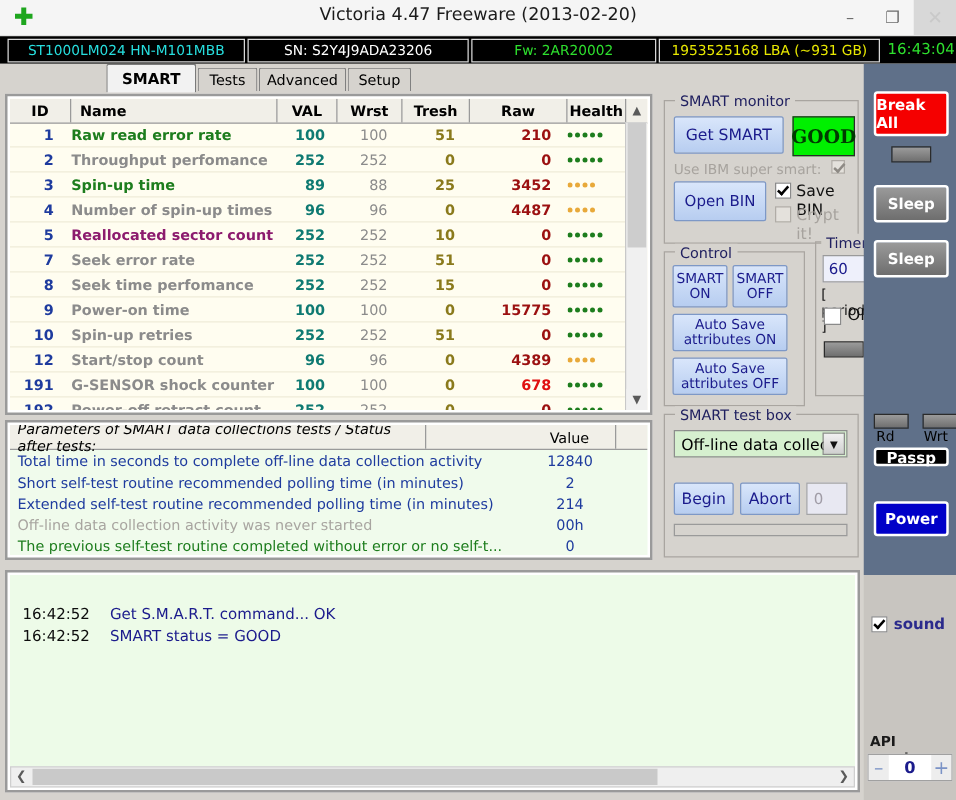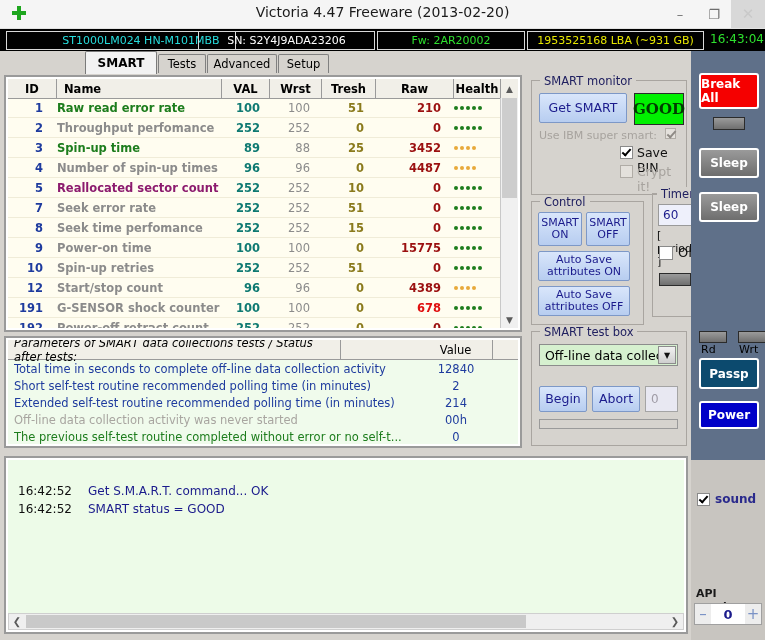--- a/index.html
+++ b/index.html
@@ -20,21 +20,21 @@
   .tb-close{right:0;background:#d8d8d8;}
   .tb-glyph{position:absolute;left:0;top:0;width:100%;height:100%;
             display:flex;align-items:center;justify-content:center;color:#6e6e6e;font-size:13px;}
   .tb-close .tb-glyph{color:#c9c9c9;font-size:15px;}
 
   
   .devbar{position:absolute;left:0;top:29px;width:765px;height:22px;background:#000;}
   .dbox{position:absolute;top:2px;height:17px;border:1px solid #d8d8d8;
         display:flex;align-items:center;justify-content:center;font-size:11px;
         font-family:"DejaVu Sans","Liberation Sans",sans-serif;white-space:nowrap;}
-  #db-model{left:6px;width:188px;color:#27dede;padding-left:40px;}
+  #db-model{left:6px;width:188px;color:#27dede;}
   #db-sn{left:198px;width:175px;color:#ffffff;}
   #db-fw{left:377px;width:146px;color:#2ee02e;}
   #db-lba{left:527px;width:175px;color:#e8e800;}
   #db-clock{position:absolute;left:710px;top:3px;color:#2ee02e;font-size:12px;}
 
   
   .tabrow{position:absolute;left:0;top:51px;width:765px;height:22px;background:#d6d3ce;}
   .tab{position:absolute;top:3px;height:19px;background:#d6d3ce;
        border:1px solid #808080;border-bottom:none;border-radius:2px 2px 0 0;
        display:flex;align-items:center;justify-content:center;
@@ -476,20 +476,21 @@
   </div>
 
   <div class="rpanel">
 
     <div class="grp" style="left:3px;top:7px;width:156px;height:115px;">
       <span class="grp-title">SMART monitor</span>
       <div class="btn big" style="left:7px;top:12px;width:88px;height:30px;">Get SMART</div>
       <div class="greenbox" style="left:102px;top:12px;width:48px;height:30px;">GOOD</div>
       <span class="smalllbl dis-lbl" style="left:7px;top:48px;">Use IBM super smart:</span>
       <span class="cbx dis chk" style="position:absolute;left:133px;top:47px;"></span>
+      <div class="btn" style="left:7px;top:64px;width:74px;height:32px;font-size:12px;">Open BIN</div>
       <span class="cbx chk" style="position:absolute;left:88px;top:65px;width:13px;height:13px;"></span>
       <span class="smalllbl" style="left:105px;top:64px;font-size:12.5px;color:#111;">Save BIN</span>
       <span class="cbx dis" style="position:absolute;left:88px;top:84px;width:13px;height:13px;"></span>
       <span class="smalllbl dis-lbl" style="left:105px;top:83px;font-size:12.5px;">Crypt it!</span>
     </div>
 
     <div class="grp" style="left:3px;top:128px;width:113px;height:124px;">
       <span class="grp-title">Control</span>
       <div class="btn" style="left:6px;top:10px;width:44px;height:34px;flex-direction:column;">
         <span>SMART</span>
@@ -539,21 +540,21 @@
     <div class="fbtn" style="left:8px;top:97px;width:60px;height:30px;background:linear-gradient(#9a9a9a,#6e6e6e);color:#fff;">
       <span>Sleep</span>
     </div>
     <div class="fbtn" style="left:8px;top:141px;width:60px;height:30px;background:linear-gradient(#9a9a9a,#6e6e6e);color:#fff;">
       <span>Sleep</span>
     </div>
     <div class="led" style="left:8px;top:280px;width:26px;height:10px;"></div>
     <div class="led" style="left:47px;top:280px;width:26px;height:10px;"></div>
     <span class="fcol-lbl" style="left:10px;top:292px;">Rd</span>
     <span class="fcol-lbl" style="left:48px;top:292px;">Wrt</span>
-    <div class="fbtn" style="left:8px;top:307px;width:60px;height:31px;background:#0c4a6e;color:#fff;">Passp</div>
+    <div class="fbtn" style="left:8px;top:307px;width:60px;height:15px;background:#000000;color:#fff;">Passp</div>
     <div class="fbtn" style="left:8px;top:350px;width:60px;height:28px;background:#0000c8;color:#fff;">
       <span>Power</span>
     </div>
   </div>
 
   <div class="fbottom">
     <div class="snd">
       <span class="cbx chk" style="width:13px;height:13px;"></span>
       <span class="snd-lbl">sound</span>
     </div>

